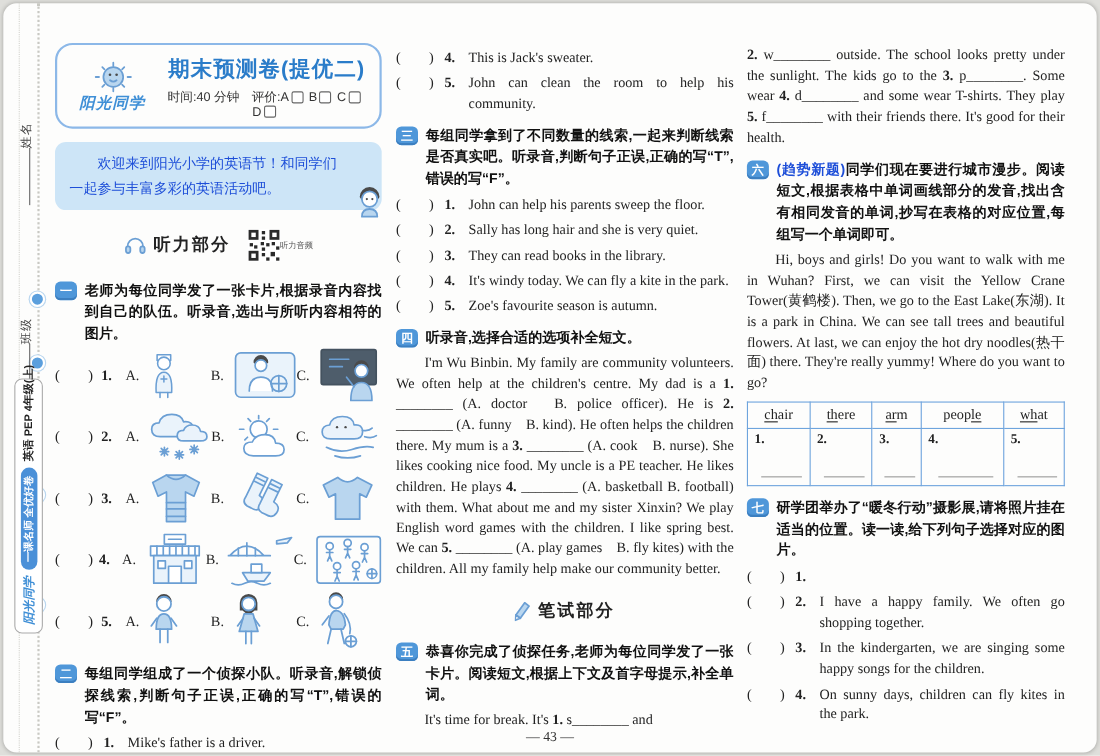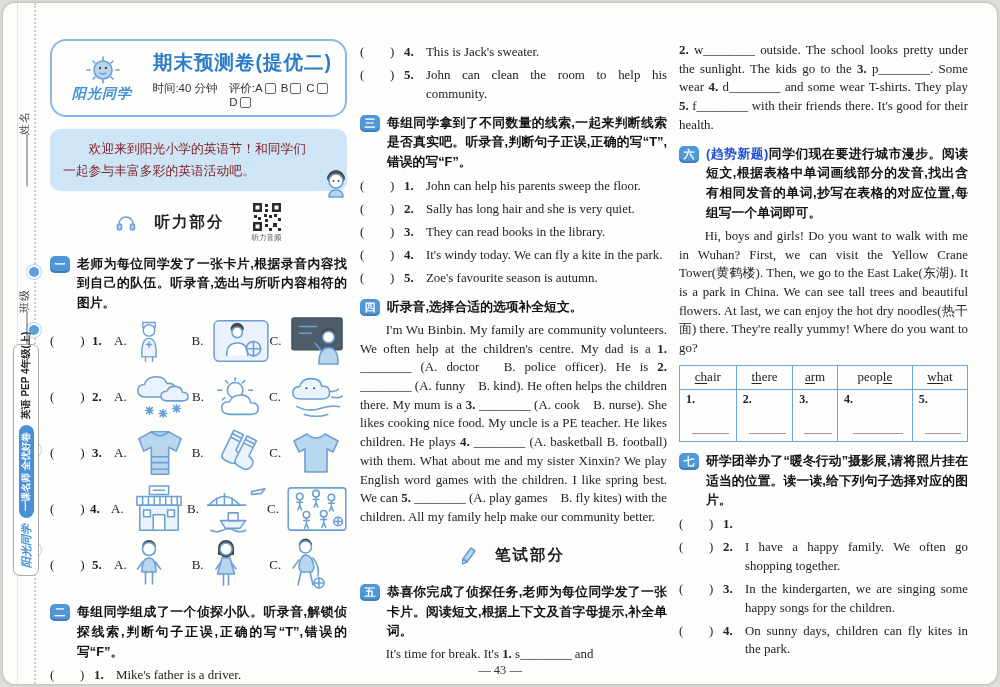--- a/index.html
+++ b/index.html
@@ -35,27 +35,27 @@
   .logo-wrap { width:84px; text-align:center; position:relative; }
   .logo-text { display:block; color:#3f8fd6; font-weight:bold; font-size:14px; font-style:italic;
                text-shadow:0 0 1px #fff; margin-top:-4px; letter-spacing:1px; }
   .hdr-right { flex:1; text-align:center; }
   .hdr-title { color:#2a7cc9; font-weight:bold; font-size:19.5px; letter-spacing:1px; }
   .hdr-meta { margin-top:5px; font-size:11.5px; color:#333; }
   .ckbx { display:inline-block; width:11px; height:11px; border:1.4px solid #666; border-radius:2px;
           vertical-align:-2px; margin:0 5px 0 2px; background:#fff; }
 
   .welcome-box { position:relative; background:#cde5f7; border-radius:10px; padding:9px 30px 9px 13px;
-                 margin-top:12px; font-size:12.8px; line-height:1.7; color:#7f1d1d; text-indent:2em; }
+                 margin-top:12px; font-size:12.8px; line-height:1.7; color:#1d4ed8; text-indent:2em; }
   .avatar { position:absolute; right:-3px; bottom:-8px; }
 
   .part-head { position:relative; display:flex; align-items:center; justify-content:center;
-               gap:19px; margin:10px 0 2px; height:44px; }
+               gap:7px; margin:10px 0 2px; height:44px; }
   .part-title { font-weight:bold; font-size:15.5px; color:#222; letter-spacing:2px; }
-  .qr-wrap { display:flex; flex-direction:column; align-items:center; margin-left:8px; }
+  .qr-wrap { display:flex; flex-direction:row; align-items:center; margin-left:8px; }
   .qr-cap { font-size:7.5px; color:#555; margin-top:1px; }
 
   .sec { display:flex; gap:7px; margin-top:9px; }
   .marker { flex:0 0 auto; width:20px; height:17px; margin-top:2px; background:#4f97d9; border-radius:5px;
             color:#fff; font-size:11px; font-weight:bold; display:flex; align-items:center;
             justify-content:center; box-shadow:inset 0 -2px 0 #3c7fc0; }
   .stitle { font-weight:bold; font-size:12.8px; line-height:1.55; text-align:justify; color:#111; }
   .stitle .tag { color:#1d4ed8; }
 
   .cr { display:flex; align-items:center; margin-top:1px; height:55px; font-size:13px; }

